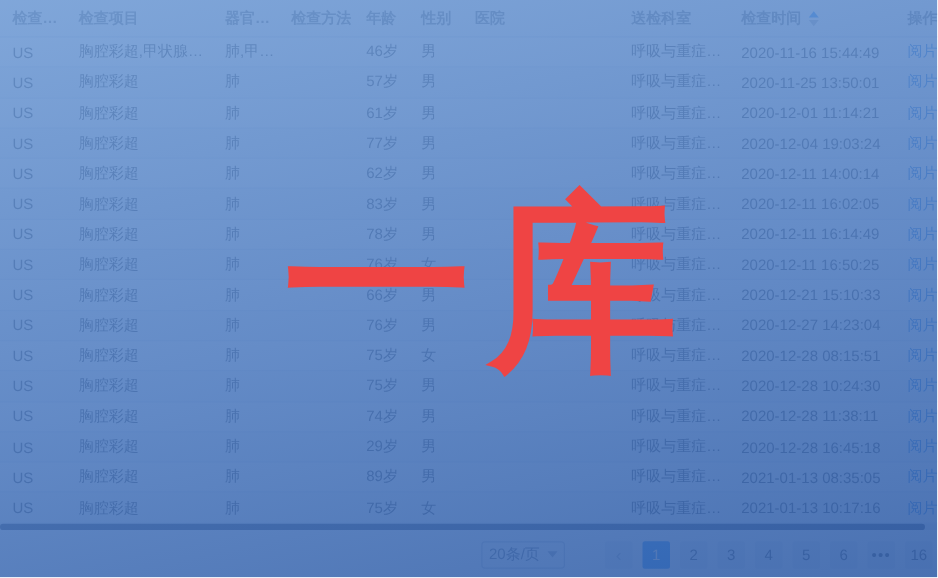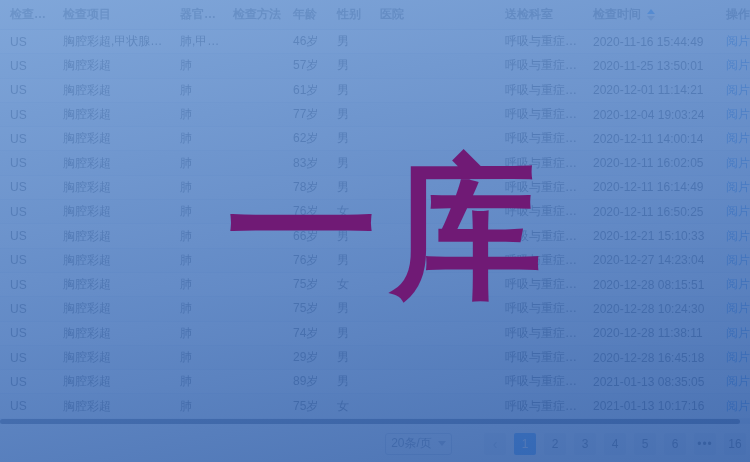--- a/index.html
+++ b/index.html
@@ -45,21 +45,21 @@
   .pbtn { min-width:22px; height:22px; margin-left:8px; border-radius:2px; background:#eef1f6;
           color:#5f6672; display:flex; align-items:center; justify-content:center; cursor:pointer; }
   .pbtn.prev { color:#b9c0cc; font-size:14px; }
   .pbtn.active { background:#409eff; color:#ffffff; }
   .pbtn.dots { letter-spacing:1px; }
 
   
   .overlay { position:absolute; inset:0; z-index:5; pointer-events:none;
     background:linear-gradient(168deg, rgba(103,149,210,0.83) 0%, rgba(72,118,188,0.85) 55%, rgba(47,92,166,0.87) 100%); }
   .watermark { position:absolute; left:226px; top:152px; z-index:6; pointer-events:none;
-    color:#701a75; font-size:152px; line-height:1; font-weight:700; letter-spacing:12px; white-space:nowrap; }
+    color:#ef4444; font-size:152px; line-height:1; font-weight:700; letter-spacing:12px; white-space:nowrap; }
 </style>
 </head>
 <body>
 
 <div class="screen">
 
   <div class="table">
     <div class="tr thead">
       <div class="td c1">检查类型</div>
       <div class="td c2">检查项目</div>

